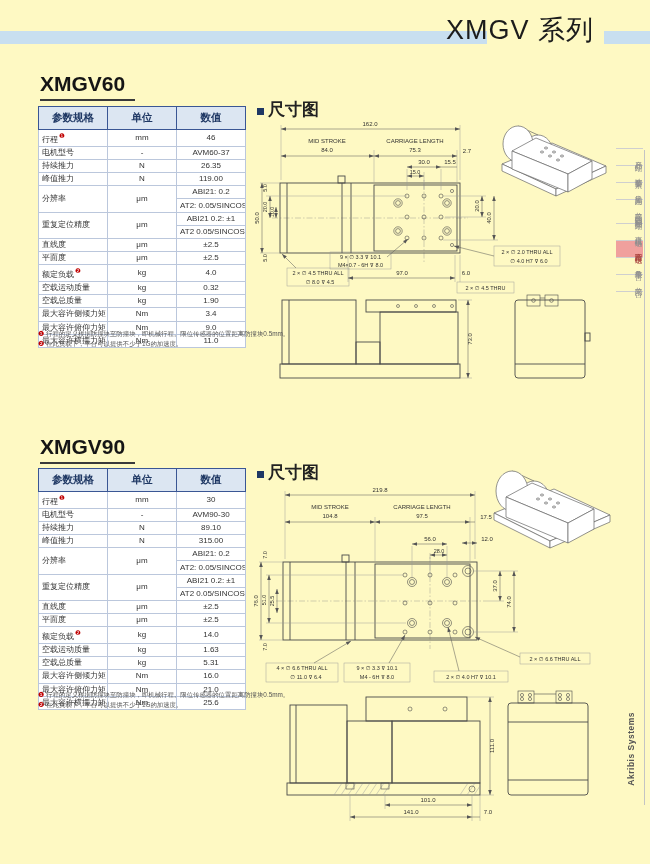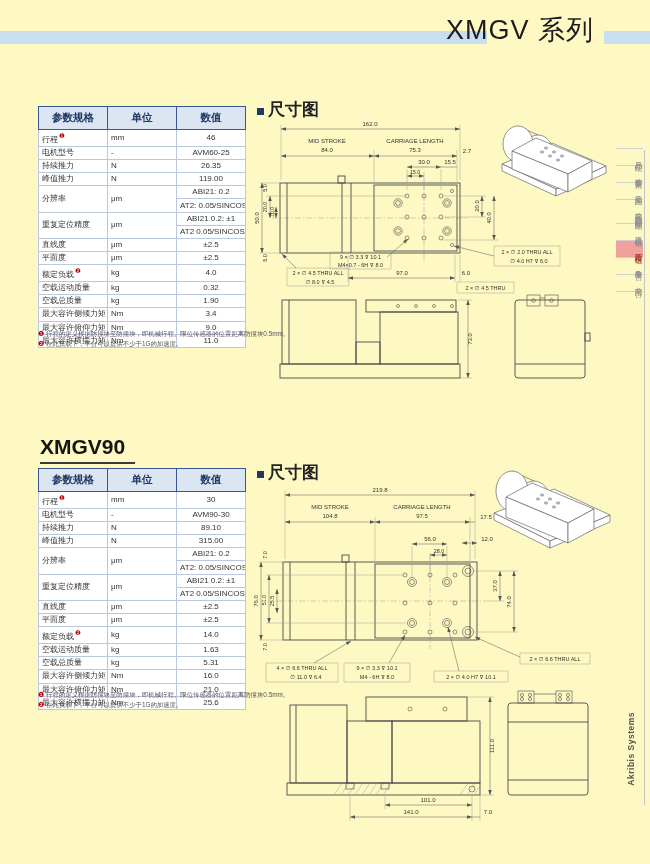--- a/index.html
+++ b/index.html
@@ -14,21 +14,21 @@
   .sec-title{position:absolute;left:40px;font-size:21px;font-weight:bold;color:#151515;
              border-bottom:2px solid #3a3a3a;padding:0 10px 3px 0;}
   
   table.spec{position:absolute;border-collapse:collapse;width:208px;table-layout:fixed;
              border:1px solid #be185d;background:#fff;}
   table.spec th{background:#dce6f2;color:#1f3864;font-size:10.5px;font-weight:bold;
                 padding:4px 2px;border:1px solid #3a5694;}
   table.spec td{border:1px solid #bbc7dc;padding:1px 3px;font-size:8px;color:#333;
                 height:10.2px;line-height:10px;overflow:hidden;white-space:nowrap;}
   td.p{text-align:left;width:96px;}
-  td.u{text-align:left;width:36px;color:#444;}
+  td.u{text-align:center;width:36px;color:#444;}
   td.v{text-align:center;width:76px;font-size:7.6px;}
   .mk{color:#c00000;font-size:6.5px;vertical-align:super;margin-left:1px;}
   
   .notes{position:absolute;width:270px;font-size:6.4px;color:#555;line-height:9.5px;white-space:nowrap;}
   .notes .mk2{color:#c00000;font-size:7px;}
   
   .diagram-label{position:absolute;font-size:17px;font-weight:bold;color:#222;}
   .diagram-label .sq{display:inline-block;width:7px;height:7px;background:#1f3864;margin-right:4px;}
   
   svg.drawing{position:absolute;}
@@ -53,39 +53,40 @@
 </style>
 </head>
 <body>
 
 <div class="page">
 
   <div class="band band-l"></div>
   <div class="page-title">XMGV 系列</div>
   <div class="band band-r"></div>
 
+  <div class="sec-title" style="top:72px;">XMGV60</div>
 
   <table class="spec" style="left:38px;top:106px;">
     <thead>
         <tr>
       <th>参数规格</th>
       <th>单位</th>
       <th>数值</th>
     </tr>
       </thead>
     <tbody>
       <tr>
           <td class="p"><span>行程</span><span class="mk">❶</span></td>
           <td class="u">mm</td>
           <td class="v">46</td>
         </tr>
       <tr>
           <td class="p">电机型号</td>
           <td class="u">-</td>
-          <td class="v">AVM60-25</td>
+          <td class="v">AVM60-37</td>
         </tr>
       <tr>
           <td class="p">持续推力</td>
           <td class="u">N</td>
           <td class="v">26.35</td>
         </tr>
       <tr>
           <td class="p">峰值推力</td>
           <td class="u">N</td>
           <td class="v">119.00</td>

